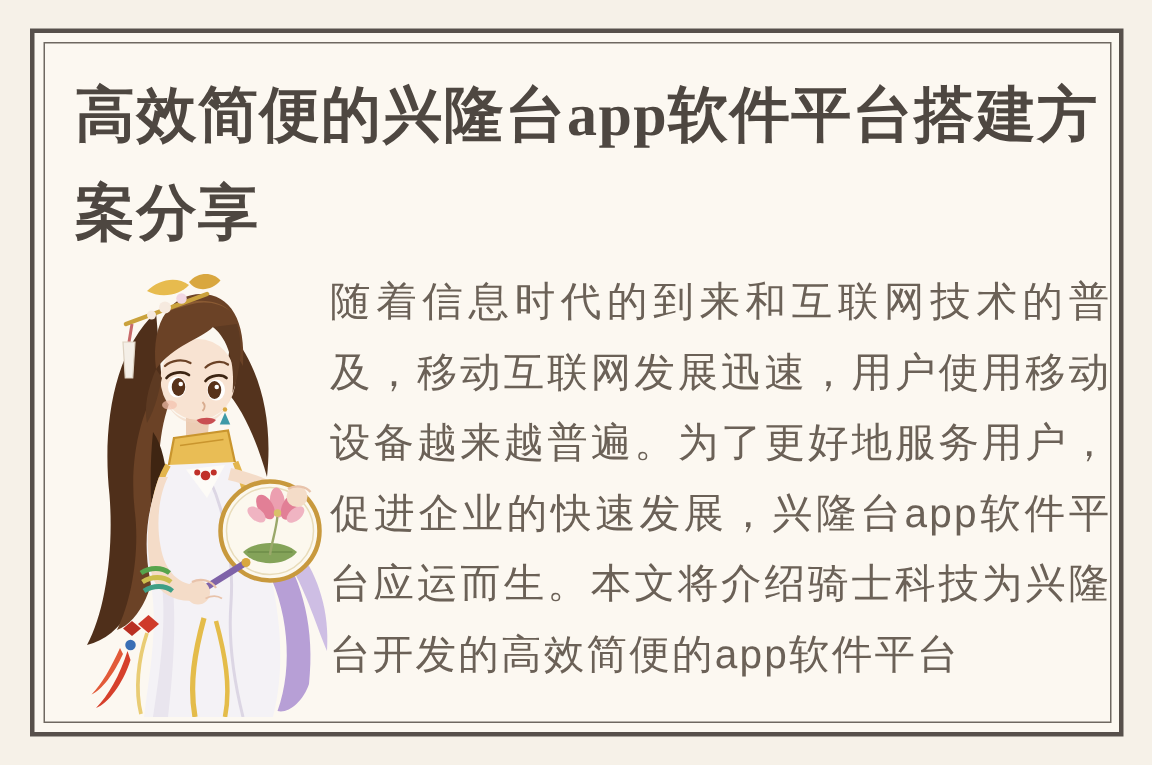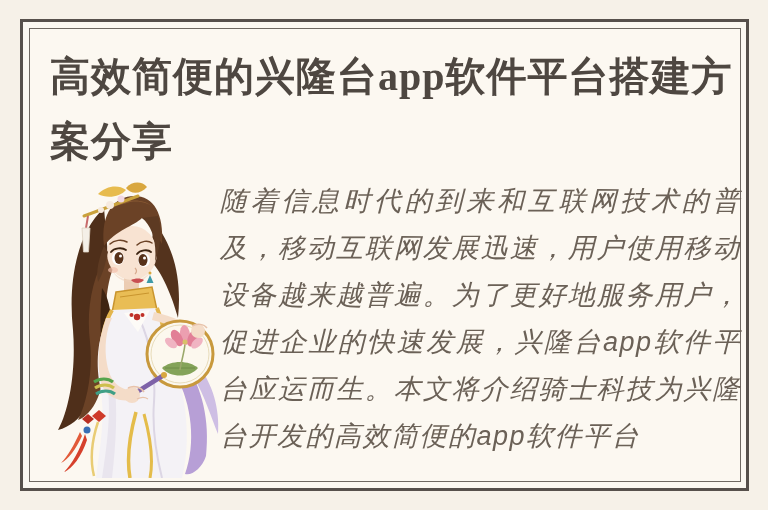--- a/index.html
+++ b/index.html
@@ -36,21 +36,20 @@
     font-size:40px;line-height:65px;letter-spacing:1px;
     color:var(--title-color);
     z-index:2;
   }
   .body-text{
     position:absolute;left:220px;top:178px;width:521px;margin:0;
     font-size:27px;line-height:47px;letter-spacing:1.5px;
     text-align:justify;text-justify:inter-ideograph;
     color:var(--body-color);
     z-index:2;
-    font-style:italic;
   }
   .illustration{
     position:absolute;left:40px;top:168px;width:196px;height:310px;
     z-index:1;
   }
   .illustration svg{display:block;width:196px;height:310px;}
 </style>
 </head>
 <body>
 

